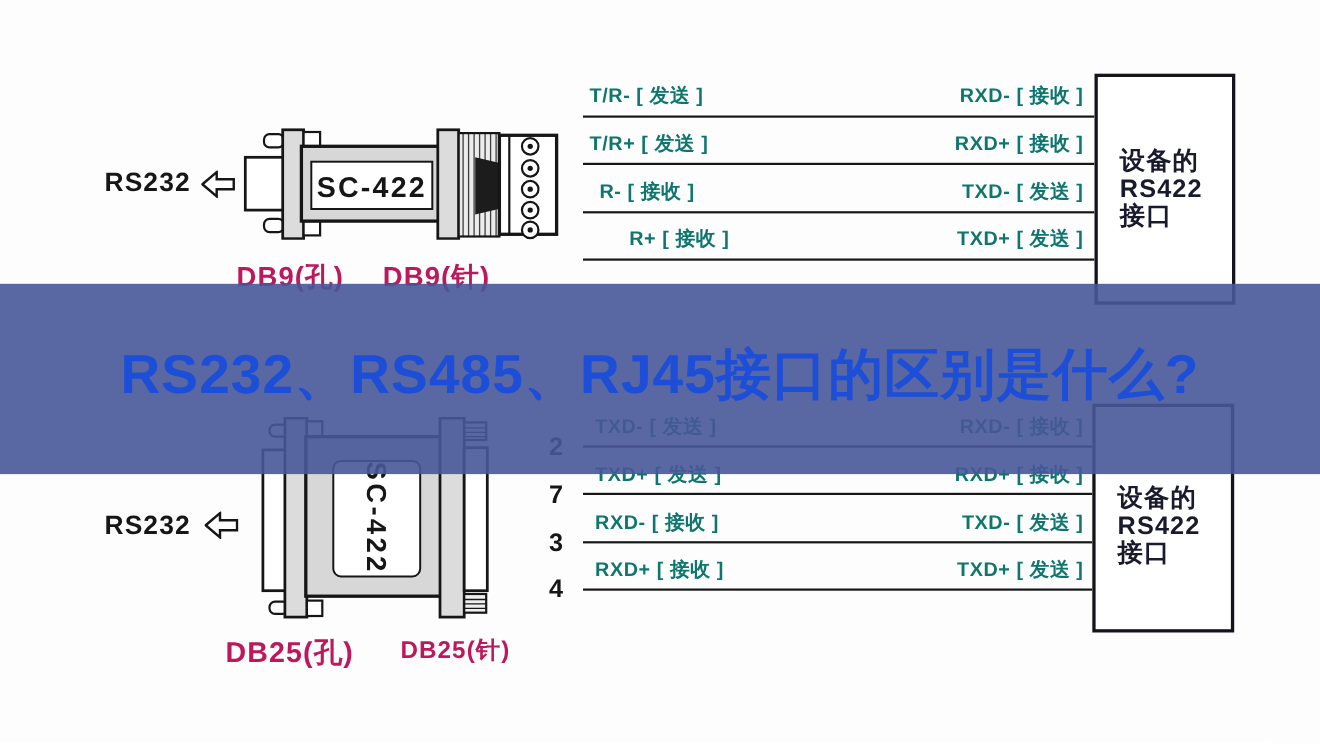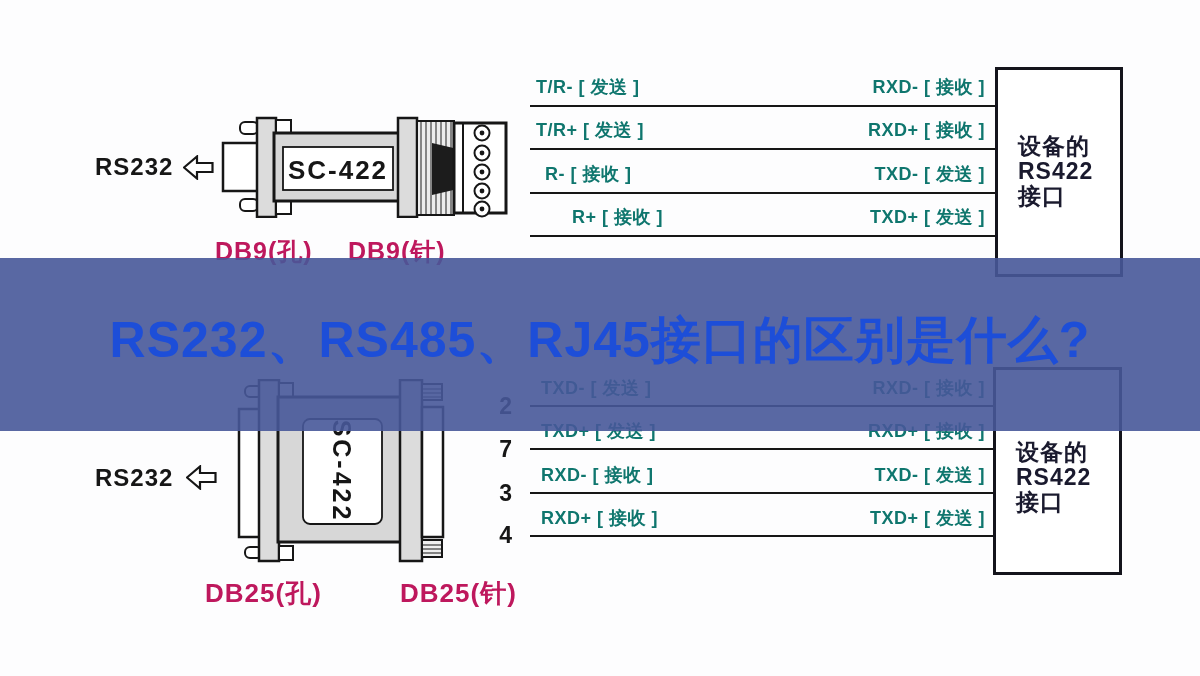--- a/index.html
+++ b/index.html
@@ -140,21 +140,21 @@
       <rect x="185" y="28" width="21" height="130" fill="#ffffff" stroke="#161616" stroke-width="2.5"></rect>
 
       <g fill="#efefef" stroke="#161616" stroke-width="2">
         <rect x="185" y="5" width="20" height="16"></rect>
         <rect x="185" y="161" width="20" height="17"></rect>
       </g>
       <path d="M185,10 H205 M185,14 H205 M185,18 H205 M185,166 H205 M185,170 H205 M185,174 H205" stroke="#161616" stroke-width="1.2"></path>
     </svg>
 
     <div class="conn-label" style="left:205px;top:576px;font-size:26px;">DB25(孔)</div>
-    <div class="conn-label" style="left:364px;top:576px;font-size:26px;margin-left:36px;">DB25(针)</div>
+    <div class="conn-label" style="left:364px;top:576px;font-size:22px;">DB25(针)</div>
 
     <div class="pin-num" style="right:688px;top:393px;">2</div>
     <div class="pin-num" style="right:688px;top:436px;">7</div>
     <div class="pin-num" style="right:688px;top:480px;">3</div>
     <div class="pin-num" style="right:688px;top:522px;">4</div>
 
     <div class="wire" style="left:530px;top:405px;width:463px;"></div>
     <div class="wire" style="left:530px;top:448px;width:463px;"></div>
     <div class="wire" style="left:530px;top:492px;width:463px;"></div>
     <div class="wire" style="left:530px;top:535px;width:463px;"></div>

